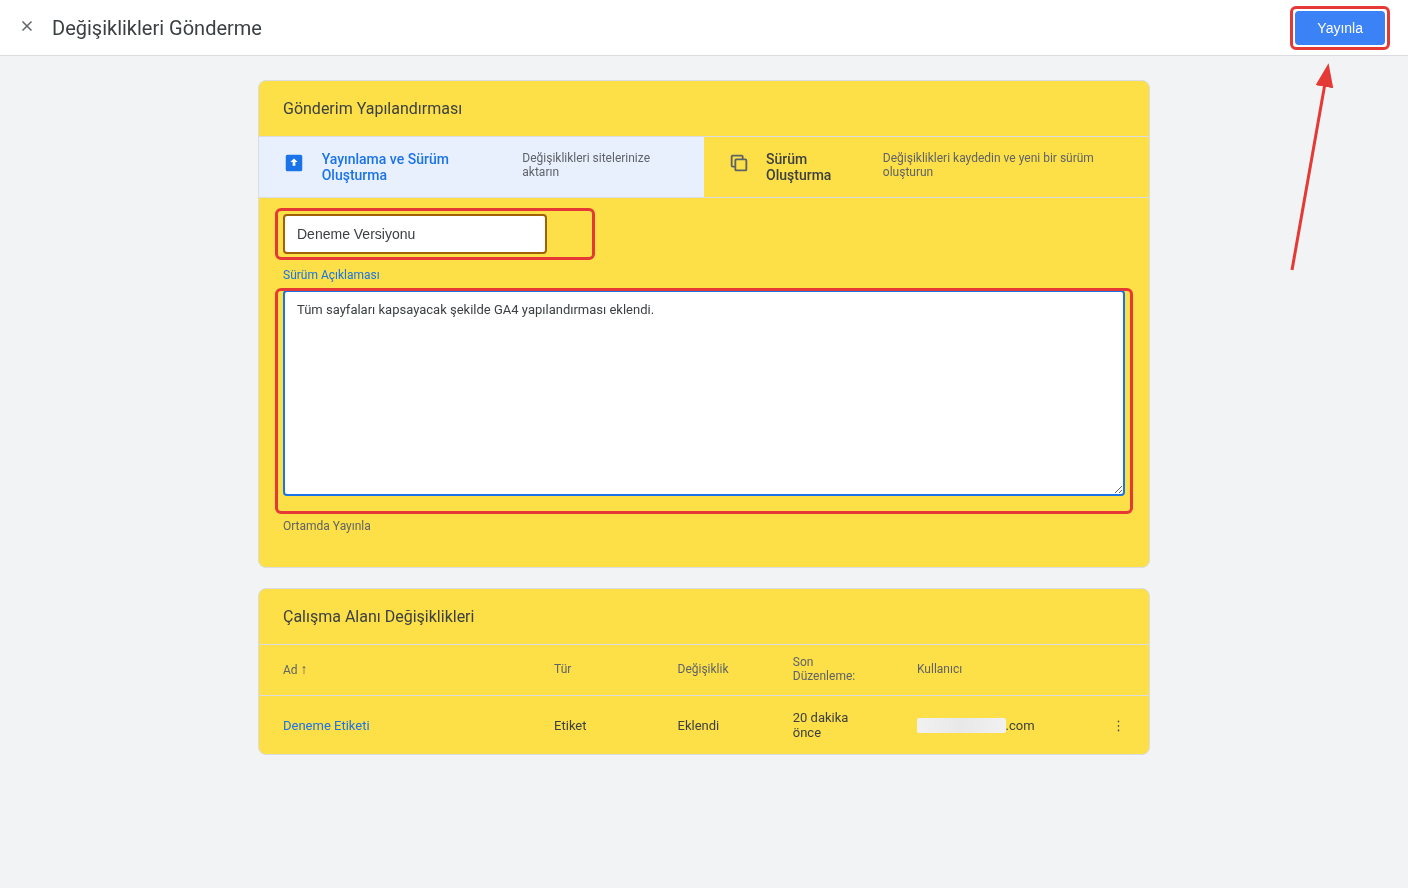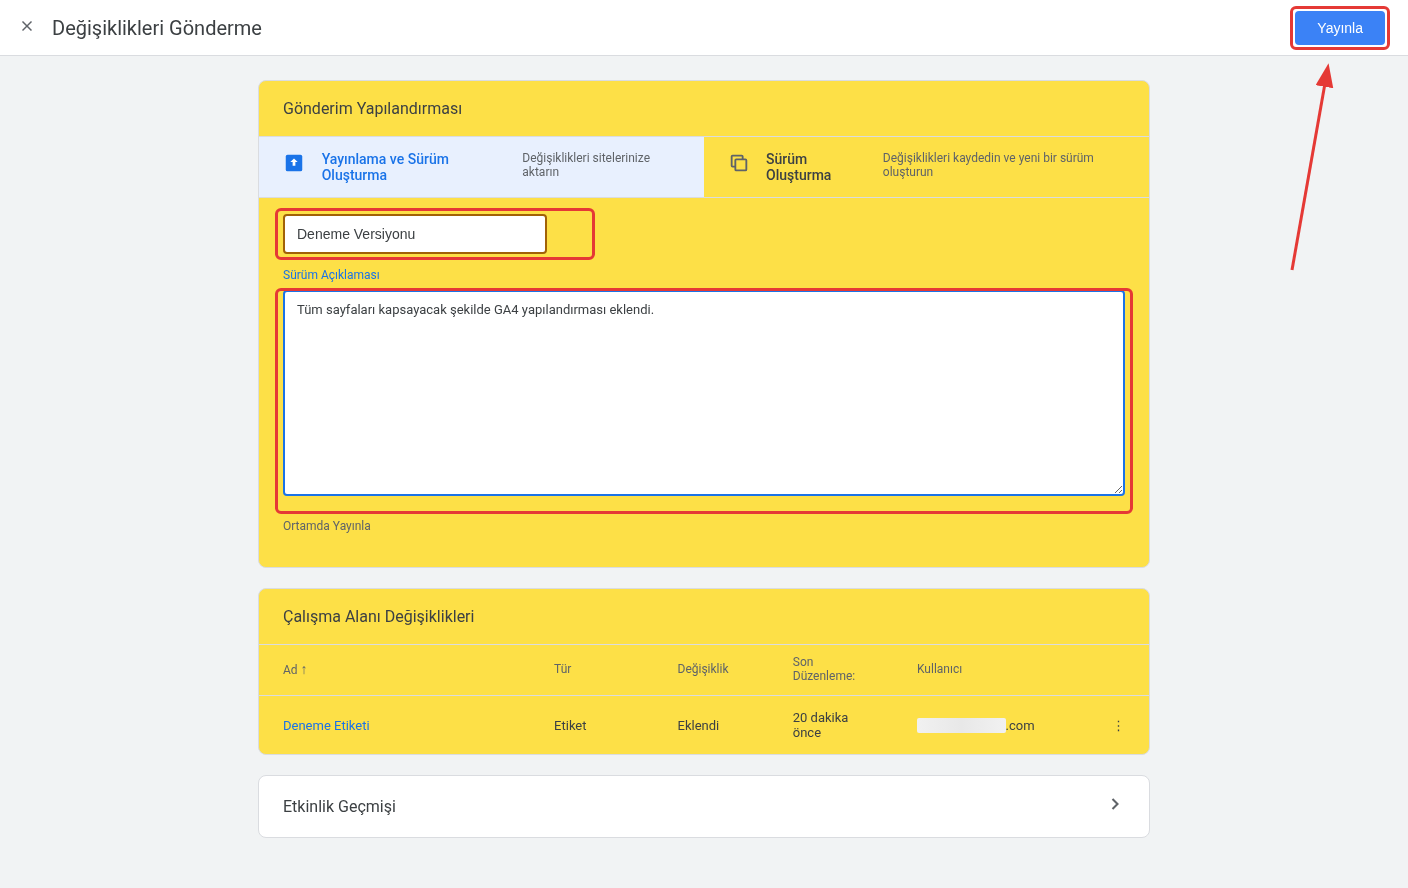--- a/index.html
+++ b/index.html
@@ -200,28 +200,20 @@
           <td>Etiket</td>
           <td>Eklendi</td>
           <td>20 dakika önce</td>
           <td><span class="redacted">&nbsp;&nbsp;&nbsp;&nbsp;&nbsp;&nbsp;&nbsp;&nbsp;&nbsp;&nbsp;&nbsp;&nbsp;&nbsp;&nbsp;&nbsp;&nbsp;&nbsp;&nbsp;&nbsp;&nbsp;&nbsp;&nbsp;&nbsp;&nbsp;&nbsp;</span><span>.com</span></td>
           <td class="kebab">⋮</td>
         </tr>
       </tbody>
     </table>
   </div>
 
-  <div class="activity-card">
-    <span class="activity-title">Etkinlik Geçmişi</span>
-    <span class="chevron">
-      <svg width="20" height="20" viewBox="0 0 24 24" fill="none" stroke="currentColor" stroke-width="2.5">
-          <polyline points="9 18 15 12 9 6"></polyline>
-        </svg>
-    </span>
-  </div>
 
 </div>
 
 <svg class="annotation-arrow" width="60" height="220">
   <defs>
     <marker id="arrowhead" markerWidth="10" markerHeight="10" refX="5" refY="3" orient="auto">
       <polygon points="0 0, 8 3, 0 6" fill="#e53935"></polygon>
     </marker>
   </defs>
   <line x1="10" y1="210" x2="45" y2="12" stroke="#e53935" stroke-width="3" marker-end="url(#arrowhead)"></line>

